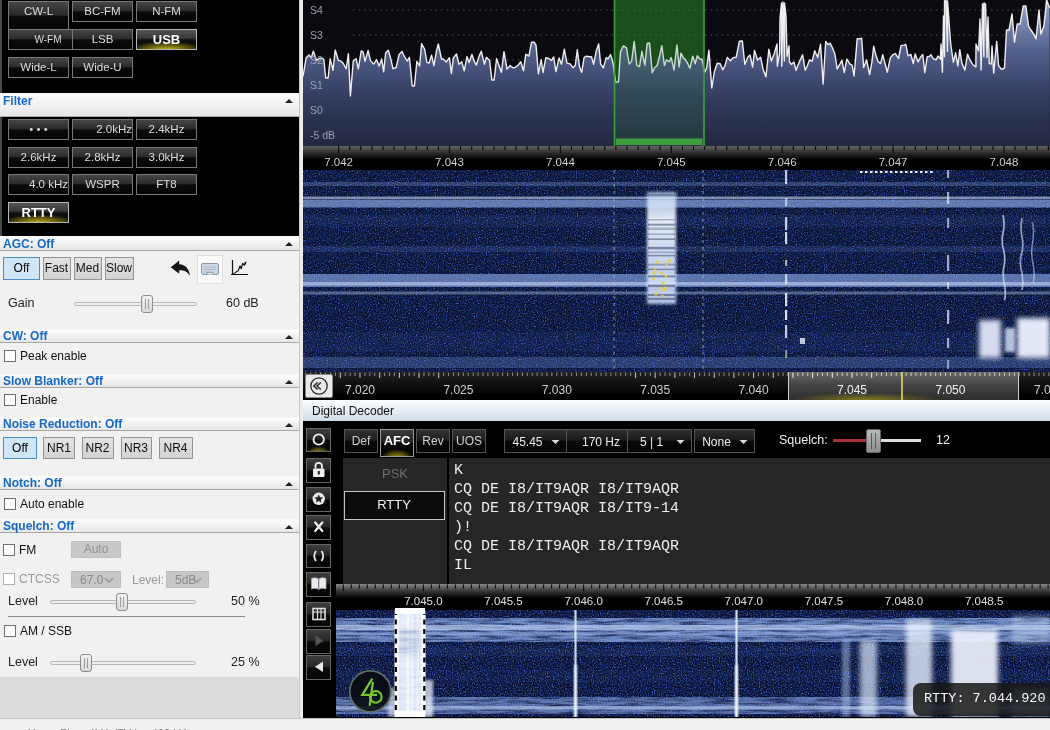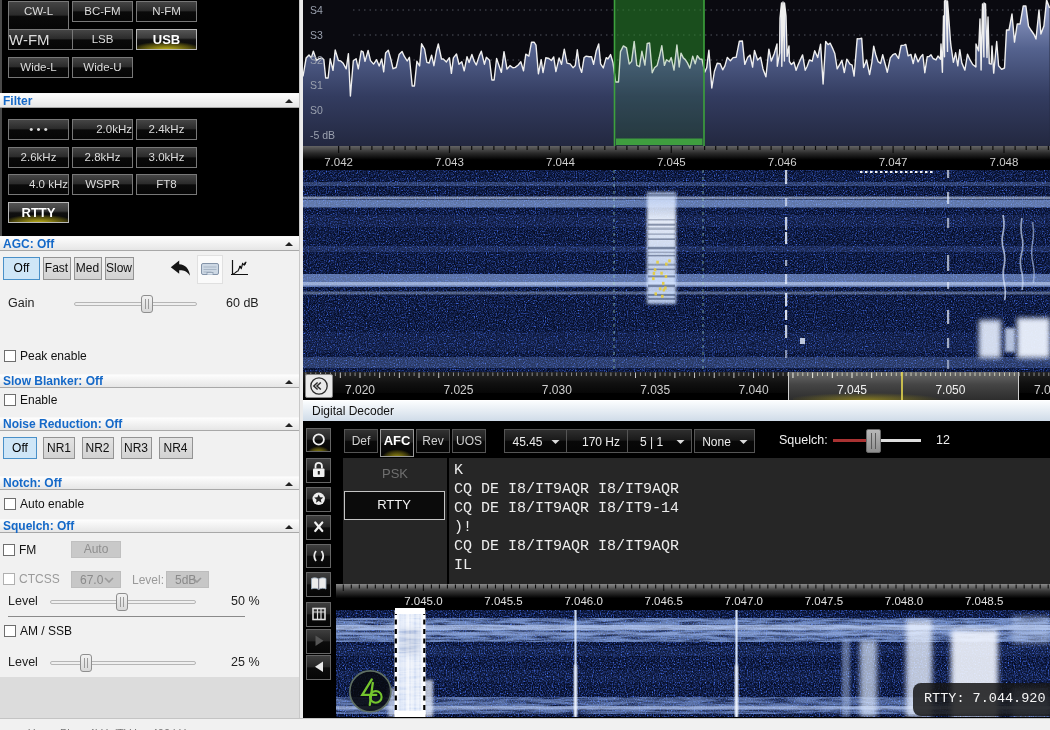--- a/index.html
+++ b/index.html
@@ -664,26 +664,26 @@
 </svg>
 <div style="position:absolute;left:394.5px;top:607.5px;width:30.5px;height:6.5px;background:#fff"></div>
 <div style="position:absolute;left:913px;top:683px;width:140px;height:33px;background:rgba(22,22,22,0.85);border-radius:8px 0 0 8px">
 <span style="position:absolute;left:11px;top:8px;font-family:'Liberation Mono',monospace;font-size:13.5px;color:#f5f5f5;white-space:pre">RTTY: 7.044.920</span>
     </div>
 
 <div style="position:absolute;left:0;top:0;width:299px;height:236px;background:#000;border-left:2px solid #4a4a4a;box-sizing:border-box"></div>
     <div style="position:absolute;left:8px;top:1px;width:61px;height:30px;border:1px solid #787878;box-sizing:border-box;background:linear-gradient(#454545,#2b2b2b 46%,#0a0a0a 52%,#060606);color:#dcdcdc;font-size:11.5px;text-align:center;line-height:19px">CW-L</div>
     <div style="position:absolute;left:72px;top:1px;width:61px;height:21px;border:1px solid #787878;box-sizing:border-box;background:linear-gradient(#454545,#2b2b2b 46%,#0a0a0a 52%,#060606);color:#dcdcdc;font-size:11.5px;text-align:center;line-height:19px">BC-FM</div>
     <div style="position:absolute;left:136px;top:1px;width:61px;height:21px;border:1px solid #787878;box-sizing:border-box;background:linear-gradient(#454545,#2b2b2b 46%,#0a0a0a 52%,#060606);color:#dcdcdc;font-size:11.5px;text-align:center;line-height:19px">N-FM</div>
-    <div style="position:absolute;left:8px;top:29px;width:80px;height:21px;border:1px solid #787878;box-sizing:border-box;background:linear-gradient(#454545,#2b2b2b 46%,#0a0a0a 52%,#060606);color:#dcdcdc;font-size:15px;text-align:left;line-height:19px">W-FM</div>
+    <div style="position:absolute;left:8px;top:29px;width:80px;height:21px;border:1px solid #787878;box-sizing:border-box;background:linear-gradient(#454545,#2b2b2b 46%,#0a0a0a 52%,#060606);color:#dcdcdc;font-size:10px;text-align:center;line-height:19px">W-FM</div>
     <div style="position:absolute;left:72px;top:29px;width:61px;height:21px;border:1px solid #787878;box-sizing:border-box;background:linear-gradient(#454545,#2b2b2b 46%,#0a0a0a 52%,#060606);color:#dcdcdc;font-size:11.5px;text-align:center;line-height:19px">LSB</div>
     <div style="position:absolute;left:136px;top:29px;width:61px;height:21px;border:1px solid #b8b8b8;box-sizing:border-box;background:radial-gradient(ellipse 85% 62% at 50% 106%,rgba(215,200,30,0.95),rgba(130,120,15,0.5) 55%,transparent 74%),linear-gradient(#555,#3a3a3a 42%,#101010 52%,#080808);color:#fff;font-weight:bold;font-size:13.0px;text-align:center;line-height:19px">USB</div>
     <div style="position:absolute;left:8px;top:57px;width:61px;height:21px;border:1px solid #787878;box-sizing:border-box;background:linear-gradient(#454545,#2b2b2b 46%,#0a0a0a 52%,#060606);color:#dcdcdc;font-size:11.5px;text-align:center;line-height:19px">Wide-L</div>
     <div style="position:absolute;left:72px;top:57px;width:61px;height:21px;border:1px solid #787878;box-sizing:border-box;background:linear-gradient(#454545,#2b2b2b 46%,#0a0a0a 52%,#060606);color:#dcdcdc;font-size:11.5px;text-align:center;line-height:19px">Wide-U</div>
-    <div style="position:absolute;left:0;top:93px;width:299px;height:15px;background:linear-gradient(#fdfdfd,#e6e6e6);border-top:1px solid #f8f8f8;border-bottom:1px solid #a8a8a8;box-sizing:border-box">
+    <div style="position:absolute;left:0;top:93px;width:299px;height:24px;background:linear-gradient(#fdfdfd,#e6e6e6);border-top:1px solid #f8f8f8;border-bottom:1px solid #a8a8a8;box-sizing:border-box">
 <span style="position:absolute;left:3px;top:0;font-size:12px;line-height:14px;font-weight:bold;color:#1569c8">Filter</span>
 <svg width="10" height="6" style="position:absolute;right:5px;top:4px">
         <path d="M1,5 L5,1 L9,5 z" fill="#222"></path>
       </svg>
     </div>
     <div style="position:absolute;left:8px;top:119.0px;width:61px;height:21px;border:1px solid #787878;box-sizing:border-box;background:linear-gradient(#454545,#2b2b2b 46%,#0a0a0a 52%,#060606);color:#dcdcdc;font-size:11.5px;text-align:center;line-height:19px">• • •</div>
     <div style="position:absolute;left:72px;top:119.0px;width:61px;height:21px;border:1px solid #787878;box-sizing:border-box;background:linear-gradient(#454545,#2b2b2b 46%,#0a0a0a 52%,#060606);color:#dcdcdc;font-size:11.5px;text-align:right;line-height:19px">2.0kHz</div>
     <div style="position:absolute;left:136px;top:119.0px;width:61px;height:21px;border:1px solid #787878;box-sizing:border-box;background:linear-gradient(#454545,#2b2b2b 46%,#0a0a0a 52%,#060606);color:#dcdcdc;font-size:11.5px;text-align:center;line-height:19px">2.4kHz</div>
     <div style="position:absolute;left:8px;top:146.6px;width:61px;height:21px;border:1px solid #787878;box-sizing:border-box;background:linear-gradient(#454545,#2b2b2b 46%,#0a0a0a 52%,#060606);color:#dcdcdc;font-size:11.5px;text-align:center;line-height:19px">2.6kHz</div>
     <div style="position:absolute;left:72px;top:146.6px;width:61px;height:21px;border:1px solid #787878;box-sizing:border-box;background:linear-gradient(#454545,#2b2b2b 46%,#0a0a0a 52%,#060606);color:#dcdcdc;font-size:11.5px;text-align:center;line-height:19px">2.8kHz</div>
@@ -718,20 +718,26 @@
 <path d="M2,14 C4.5,13.5 5.5,11 7,11 L8.8,7 L10.3,8.3 L11.6,3.6 L13.2,5 L15.2,1.8" fill="none" stroke="#111" stroke-width="1.2"></path>
 <rect x="8.2" y="5.8" width="1.8" height="1.8" fill="#111"></rect>
       <rect x="13.2" y="2.6" width="1.8" height="1.8" fill="#111"></rect>
     </svg>
     <span style="position:absolute;left:8px;top:296px;font-size:12.5px;color:#222">Gain</span>
 <div style="position:absolute;left:74px;top:302px;width:123px;height:4px;background:#efefef;border:1px solid #b6b6b6;box-sizing:border-box;border-radius:2px"></div>
 <div style="position:absolute;left:141px;top:295px;width:12px;height:18px;background:linear-gradient(#f2f2f2,#d8d8d8);border:1px solid #8e8e8e;border-radius:3px;box-sizing:border-box"></div>
 <div style="position:absolute;left:145px;top:299px;width:1px;height:10px;background:#9a9a9a"></div>
 <div style="position:absolute;left:148px;top:299px;width:1px;height:10px;background:#9a9a9a"></div>
 <span style="position:absolute;left:226px;top:296px;font-size:12.5px;color:#222">60 dB</span>
+    <div style="position:absolute;left:0;top:329px;width:299px;height:14px;background:linear-gradient(#fdfdfd,#e6e6e6);border-top:1px solid #f8f8f8;border-bottom:1px solid #a8a8a8;box-sizing:border-box">
+<span style="position:absolute;left:3px;top:0;font-size:12px;line-height:13px;font-weight:bold;color:#1569c8">CW: Off</span>
+<svg width="10" height="6" style="position:absolute;right:5px;top:4px">
+        <path d="M1,5 L5,1 L9,5 z" fill="#222"></path>
+      </svg>
+    </div>
     <div style="position:absolute;left:4px;top:350px;width:12px;height:12px;background:#fff;border:1px solid #6e6e6e;box-sizing:border-box"></div>
 <span style="position:absolute;left:20px;top:349px;font-size:12px;color:#111">Peak enable</span>
     <div style="position:absolute;left:0;top:374px;width:299px;height:14px;background:linear-gradient(#fdfdfd,#e6e6e6);border-top:1px solid #f8f8f8;border-bottom:1px solid #a8a8a8;box-sizing:border-box">
 <span style="position:absolute;left:3px;top:0;font-size:12px;line-height:13px;font-weight:bold;color:#1569c8">Slow Blanker: Off</span>
 <svg width="10" height="6" style="position:absolute;right:5px;top:4px">
         <path d="M1,5 L5,1 L9,5 z" fill="#222"></path>
       </svg>
     </div>
     <div style="position:absolute;left:4px;top:394px;width:12px;height:12px;background:#fff;border:1px solid #6e6e6e;box-sizing:border-box"></div>
 <span style="position:absolute;left:20px;top:393px;font-size:12px;color:#111">Enable</span>

